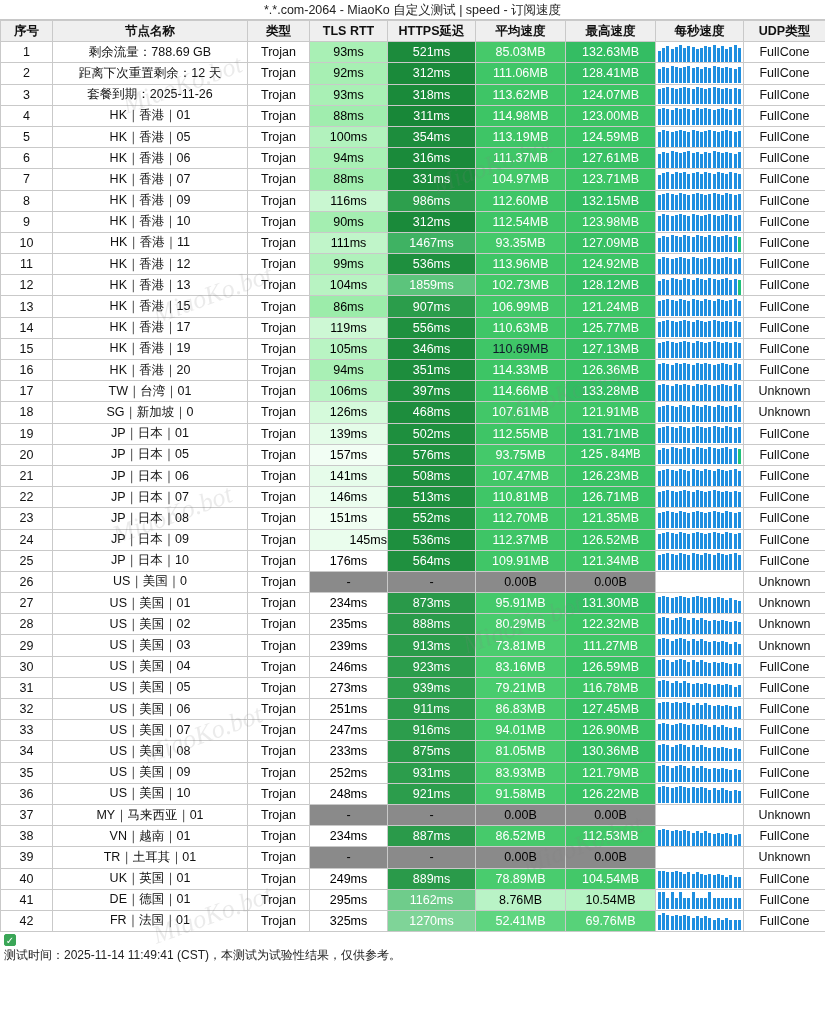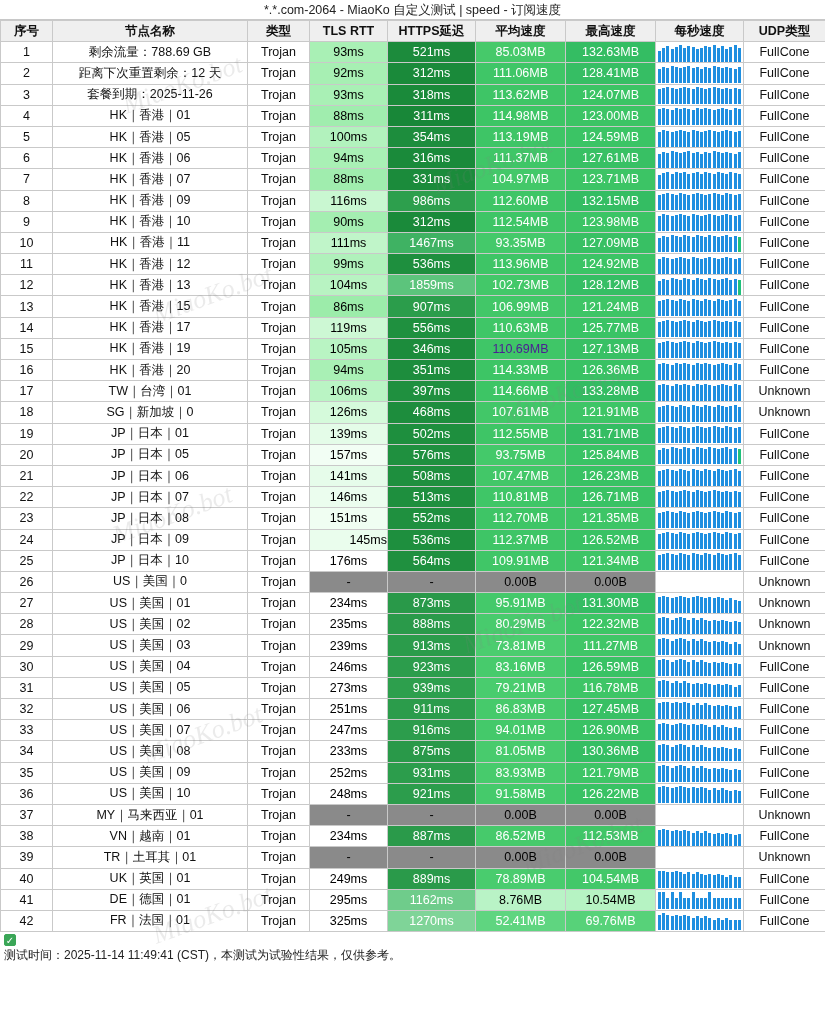--- a/index.html
+++ b/index.html
@@ -629,21 +629,21 @@
             </span>
           </td>
           <td class="udp">FullCone</td>
         </tr>
         <tr>
           <td class="idx">15</td>
           <td class="name centered">HK｜香港｜19</td>
           <td class="type">Trojan</td>
           <td class="tls" style="background: rgb(185, 244, 195);">105ms</td>
           <td class="https" style="background: rgb(28, 140, 60); color: rgb(255, 255, 255);">346ms</td>
-          <td class="avg" style="background: rgb(63, 198, 103); color: #4c1d95; margin-left: 12px;">110.69MB</td>
+          <td class="avg" style="background: rgb(63, 198, 103); color: #0f172a; margin-left: 12px;">110.69MB</td>
           <td class="max" style="background: rgb(56, 192, 100); color: rgb(255, 255, 255);">127.13MB</td>
           <td>
             <span class="spark">
               <i style="left: 2px; height: 15px;"></i>
               <i style="left: 6.2px; height: 16px;"></i>
               <i style="left: 10.4px; height: 17px;"></i>
               <i style="left: 14.6px; height: 16px;"></i>
               <i style="left: 18.8px; height: 15px;"></i>
               <i style="left: 23px; height: 16px;"></i>
               <i style="left: 27.2px; height: 17px;"></i>
@@ -800,21 +800,21 @@
           </td>
           <td class="udp">FullCone</td>
         </tr>
         <tr>
           <td class="idx">20</td>
           <td class="name centered">JP｜日本｜05</td>
           <td class="type">Trojan</td>
           <td class="tls" style="background: rgb(242, 254, 244);">157ms</td>
           <td class="https" style="background: rgb(31, 144, 63); color: rgb(255, 255, 255);">576ms</td>
           <td class="avg" style="background: rgb(68, 201, 106); color: rgb(255, 255, 255);">93.75MB</td>
-          <td class="max" style="background: rgb(58, 195, 101); color: rgb(255, 255, 255);">125.84MB</td>
+          <td class="max" style="background: rgb(58, 195, 101); color: rgb(255, 255, 255); font-family: Liberation Mono, monospace;">125.84MB</td>
           <td>
             <span class="spark">
               <i style="left: 2px; height: 14px;"></i>
               <i style="left: 6.2px; height: 16px;"></i>
               <i style="left: 10.4px; height: 15px;"></i>
               <i style="left: 14.6px; height: 17px;"></i>
               <i style="left: 18.8px; height: 16px;"></i>
               <i style="left: 23px; height: 15px;"></i>
               <i style="left: 27.2px; height: 17px;"></i>
               <i style="left: 31.4px; height: 16px;"></i>

